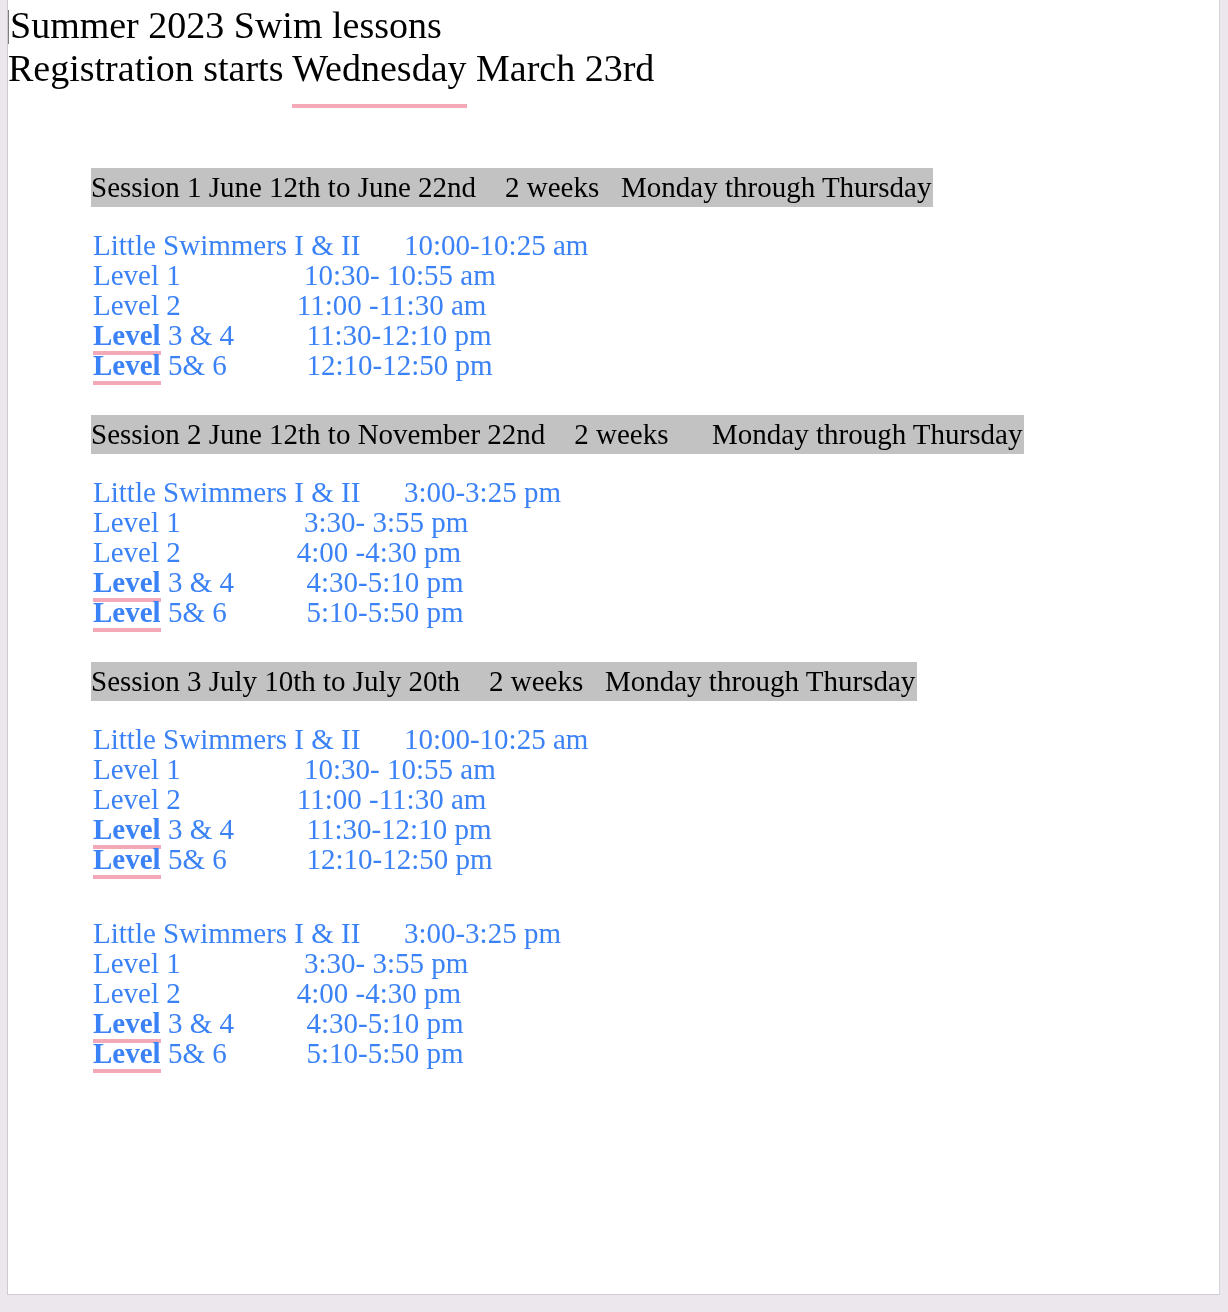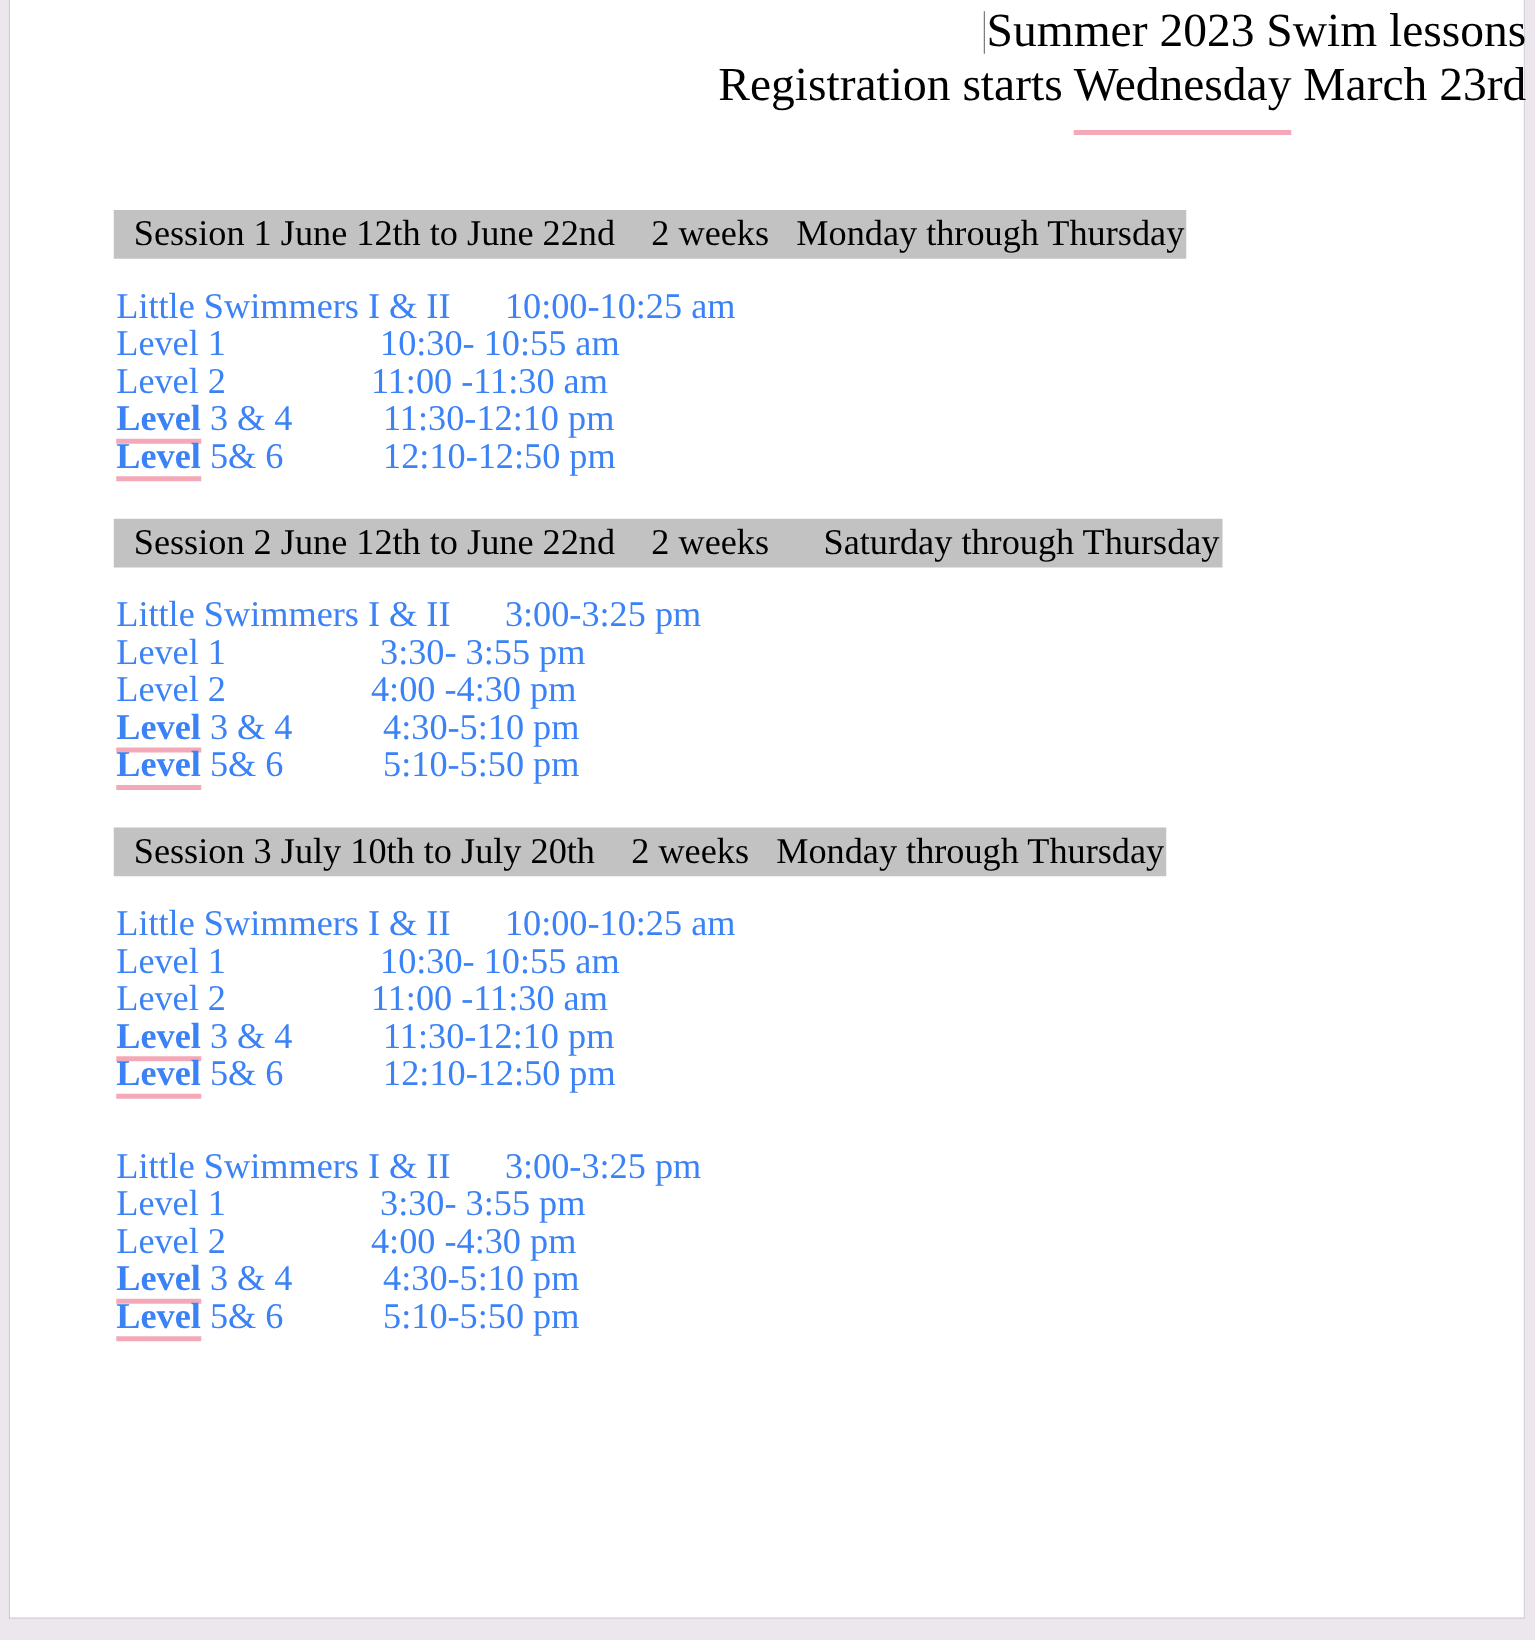--- a/index.html
+++ b/index.html
@@ -27,21 +27,21 @@
     border-bottom: 1px solid #cfc9d2;
     box-sizing: border-box;
   }
 
   
   #title-block {
     position: absolute;
     left: 0;
     top: 4px;
     width: 1213px;
-    text-align: right;
+    text-align: left;
     font-size: 38px;
     line-height: 43px;
     color: #000;
     white-space: nowrap;
   }
   .title-line {
     display: block;
   }
   #text-caret {
     display: inline-block;
@@ -66,21 +66,21 @@
   .session-block {
     margin-bottom: 14px;
   }
   .session-header {
     font-size: 29px;
     line-height: 36px;
     color: #000;
     white-space: pre;
     display: inline-block;
     background: #c2c2c2;
-    padding: 1px 2px 2px 16px;
+    padding: 1px 2px 2px 0;
     margin-left: -2px;
   }
   .lesson-list {
     margin-top: 23px;
     margin-bottom: 0;
   }
   .lesson-row {
     font-size: 29px;
     line-height: 30px;
     color: #3b82f6;
@@ -117,21 +117,21 @@
         <div class="lesson-list">
           <div class="lesson-row"><span class="lesson-name">Little Swimmers I &amp; II</span><span>      </span><span class="lesson-time">10:00-10:25 am</span></div>
           <div class="lesson-row"><span class="lesson-name">Level 1</span><span>                 </span><span class="lesson-time">10:30- 10:55 am</span></div>
           <div class="lesson-row"><span class="lesson-name">Level 2</span><span>                </span><span class="lesson-time">11:00 -11:30 am</span></div>
           <div class="lesson-row"><span class="lesson-name"><span class="word-underlined">Level</span><span> 3 &amp; 4</span></span><span>          </span><span class="lesson-time">11:30-12:10 pm</span></div>
           <div class="lesson-row"><span class="lesson-name"><span class="word-underlined">Level</span><span> 5&amp; 6</span></span><span>           </span><span class="lesson-time">12:10-12:50 pm</span></div>
         </div>
         <div class="session-gap"></div>
       </div>
       <div class="session-block">
-        <div><span class="session-header">Session 2 June 12th to June 22nd    2 weeks      Saturday through Thursday</span></div>
+        <div><span class="session-header">Session 2 June 12th to November 22nd    2 weeks      Monday through Thursday</span></div>
         <div class="lesson-list">
           <div class="lesson-row"><span class="lesson-name">Little Swimmers I &amp; II</span><span>      </span><span class="lesson-time">3:00-3:25 pm</span></div>
           <div class="lesson-row"><span class="lesson-name">Level 1</span><span>                 </span><span class="lesson-time">3:30- 3:55 pm</span></div>
           <div class="lesson-row"><span class="lesson-name">Level 2</span><span>                </span><span class="lesson-time">4:00 -4:30 pm</span></div>
           <div class="lesson-row"><span class="lesson-name"><span class="word-underlined">Level</span><span> 3 &amp; 4</span></span><span>          </span><span class="lesson-time">4:30-5:10 pm</span></div>
           <div class="lesson-row"><span class="lesson-name"><span class="word-underlined">Level</span><span> 5&amp; 6</span></span><span>           </span><span class="lesson-time">5:10-5:50 pm</span></div>
         </div>
         <div class="session-gap"></div>
       </div>
       <div class="session-block">

